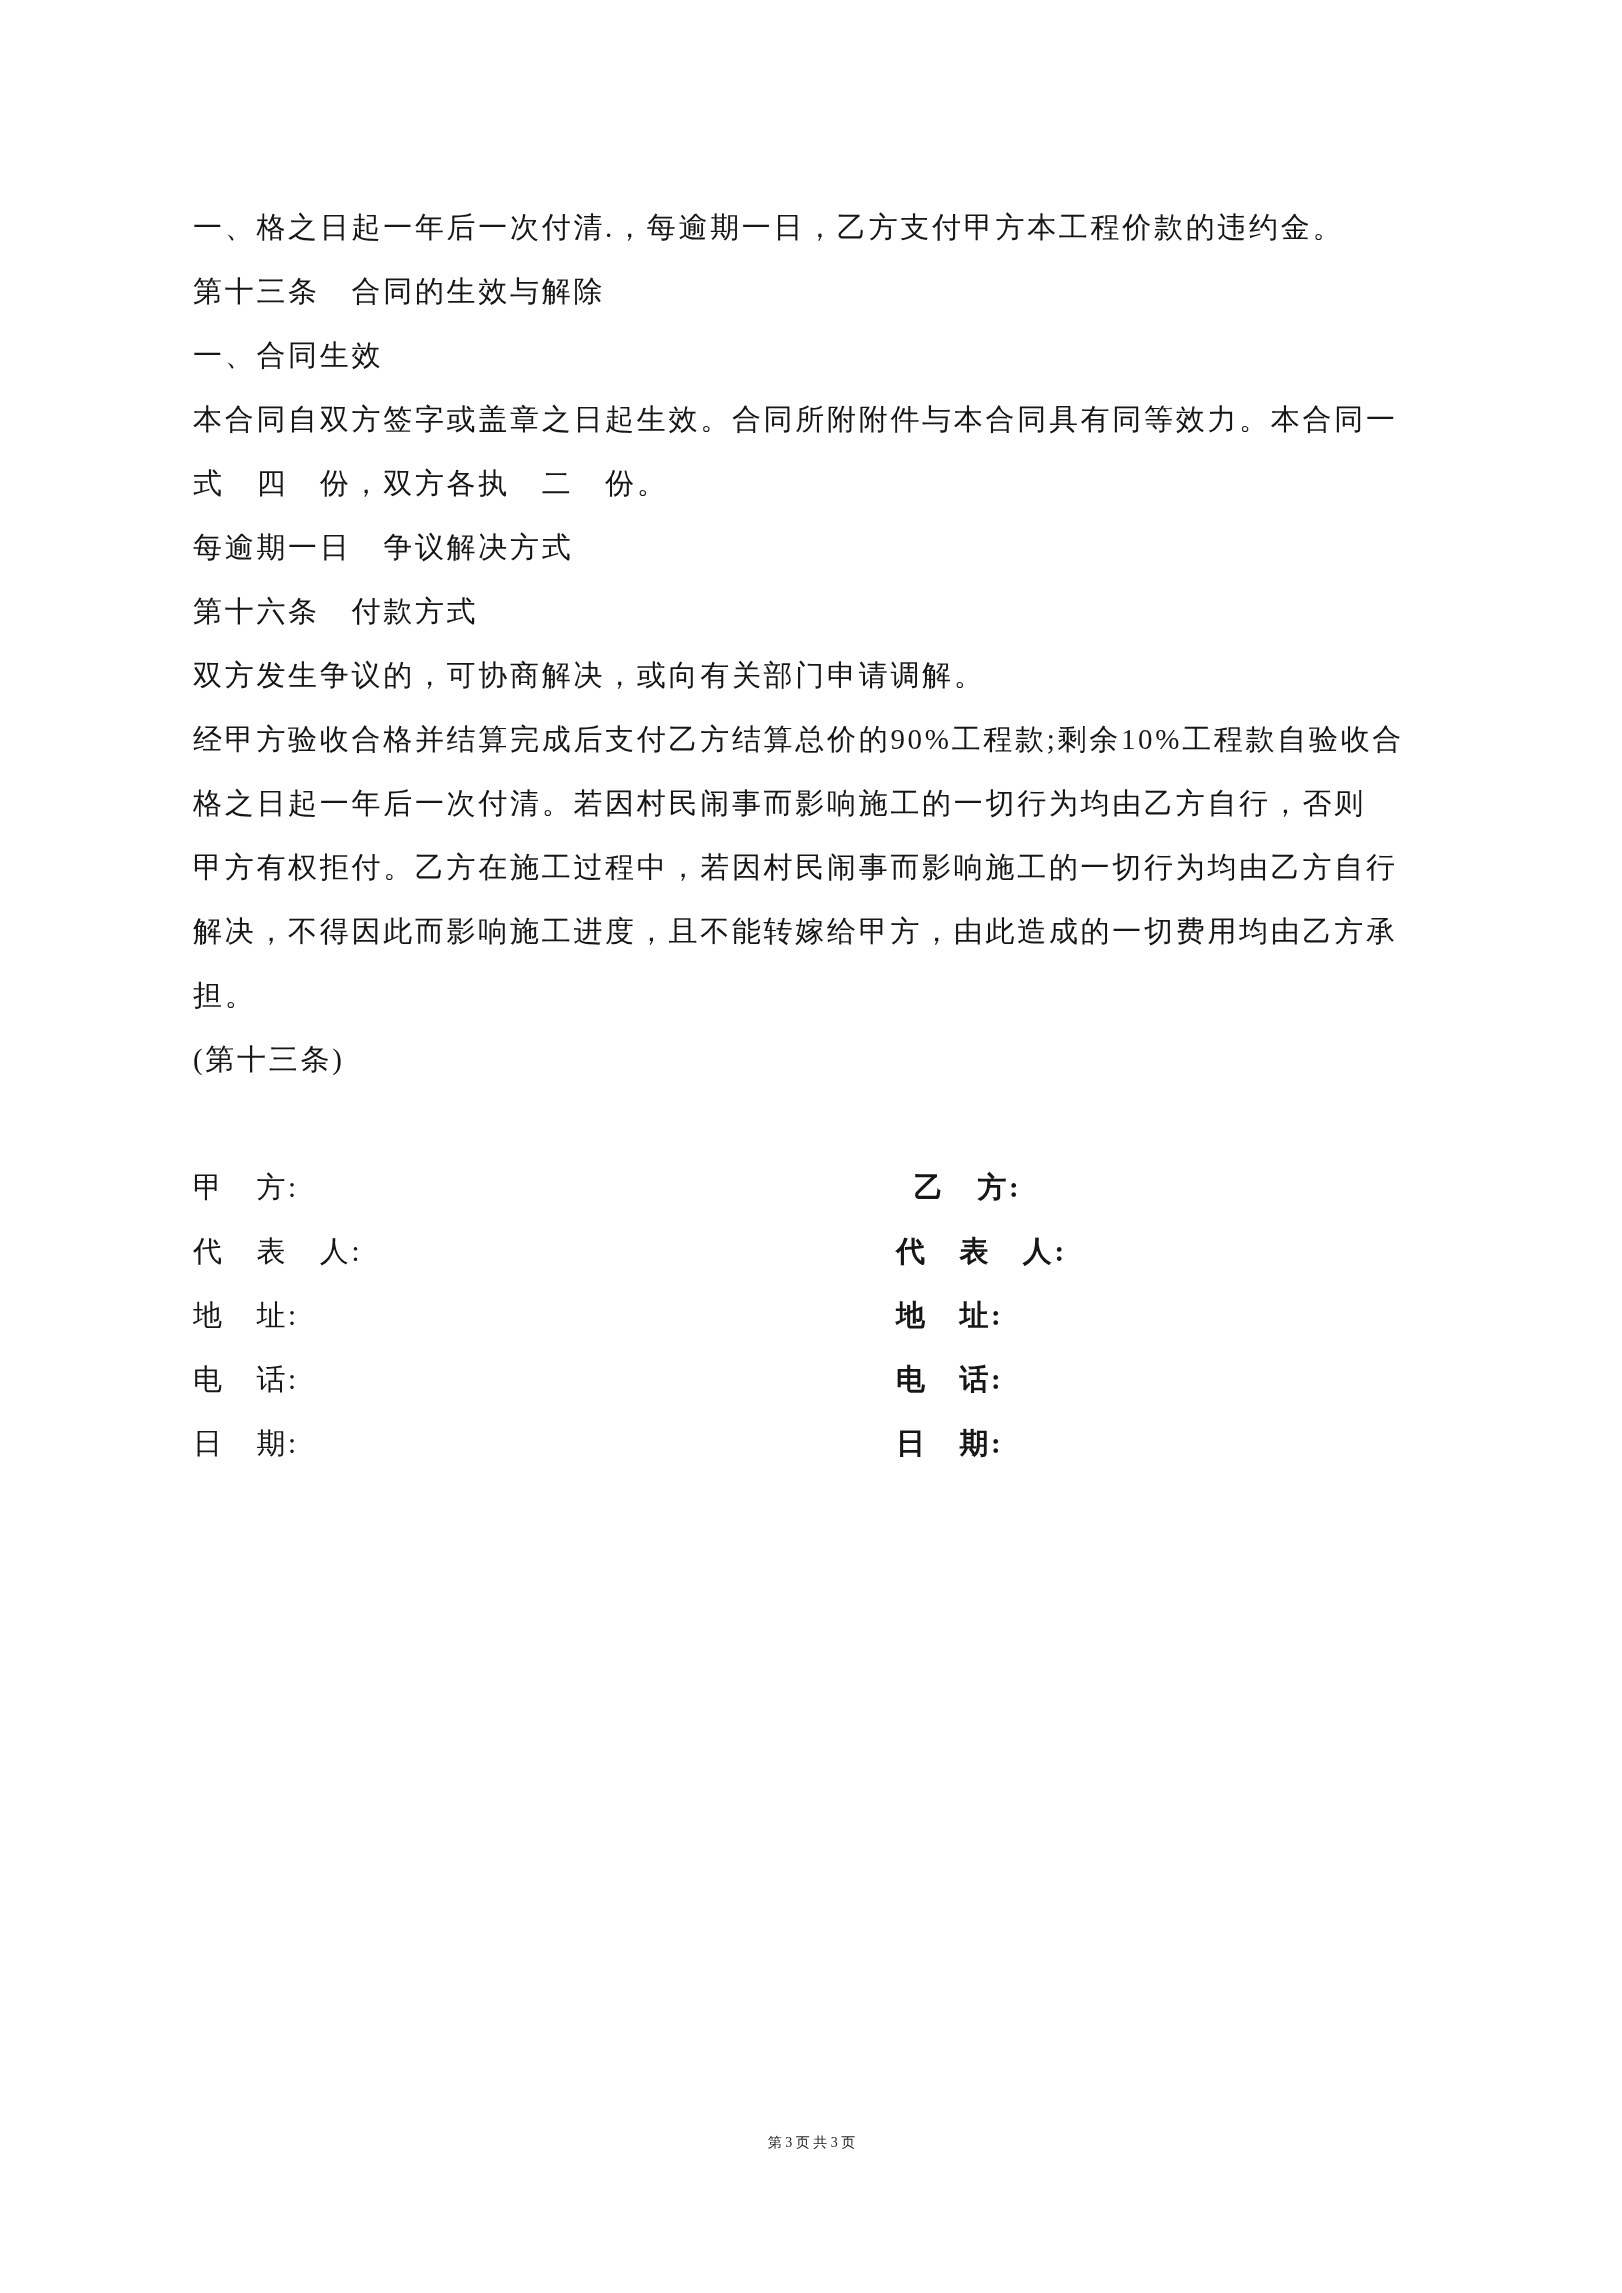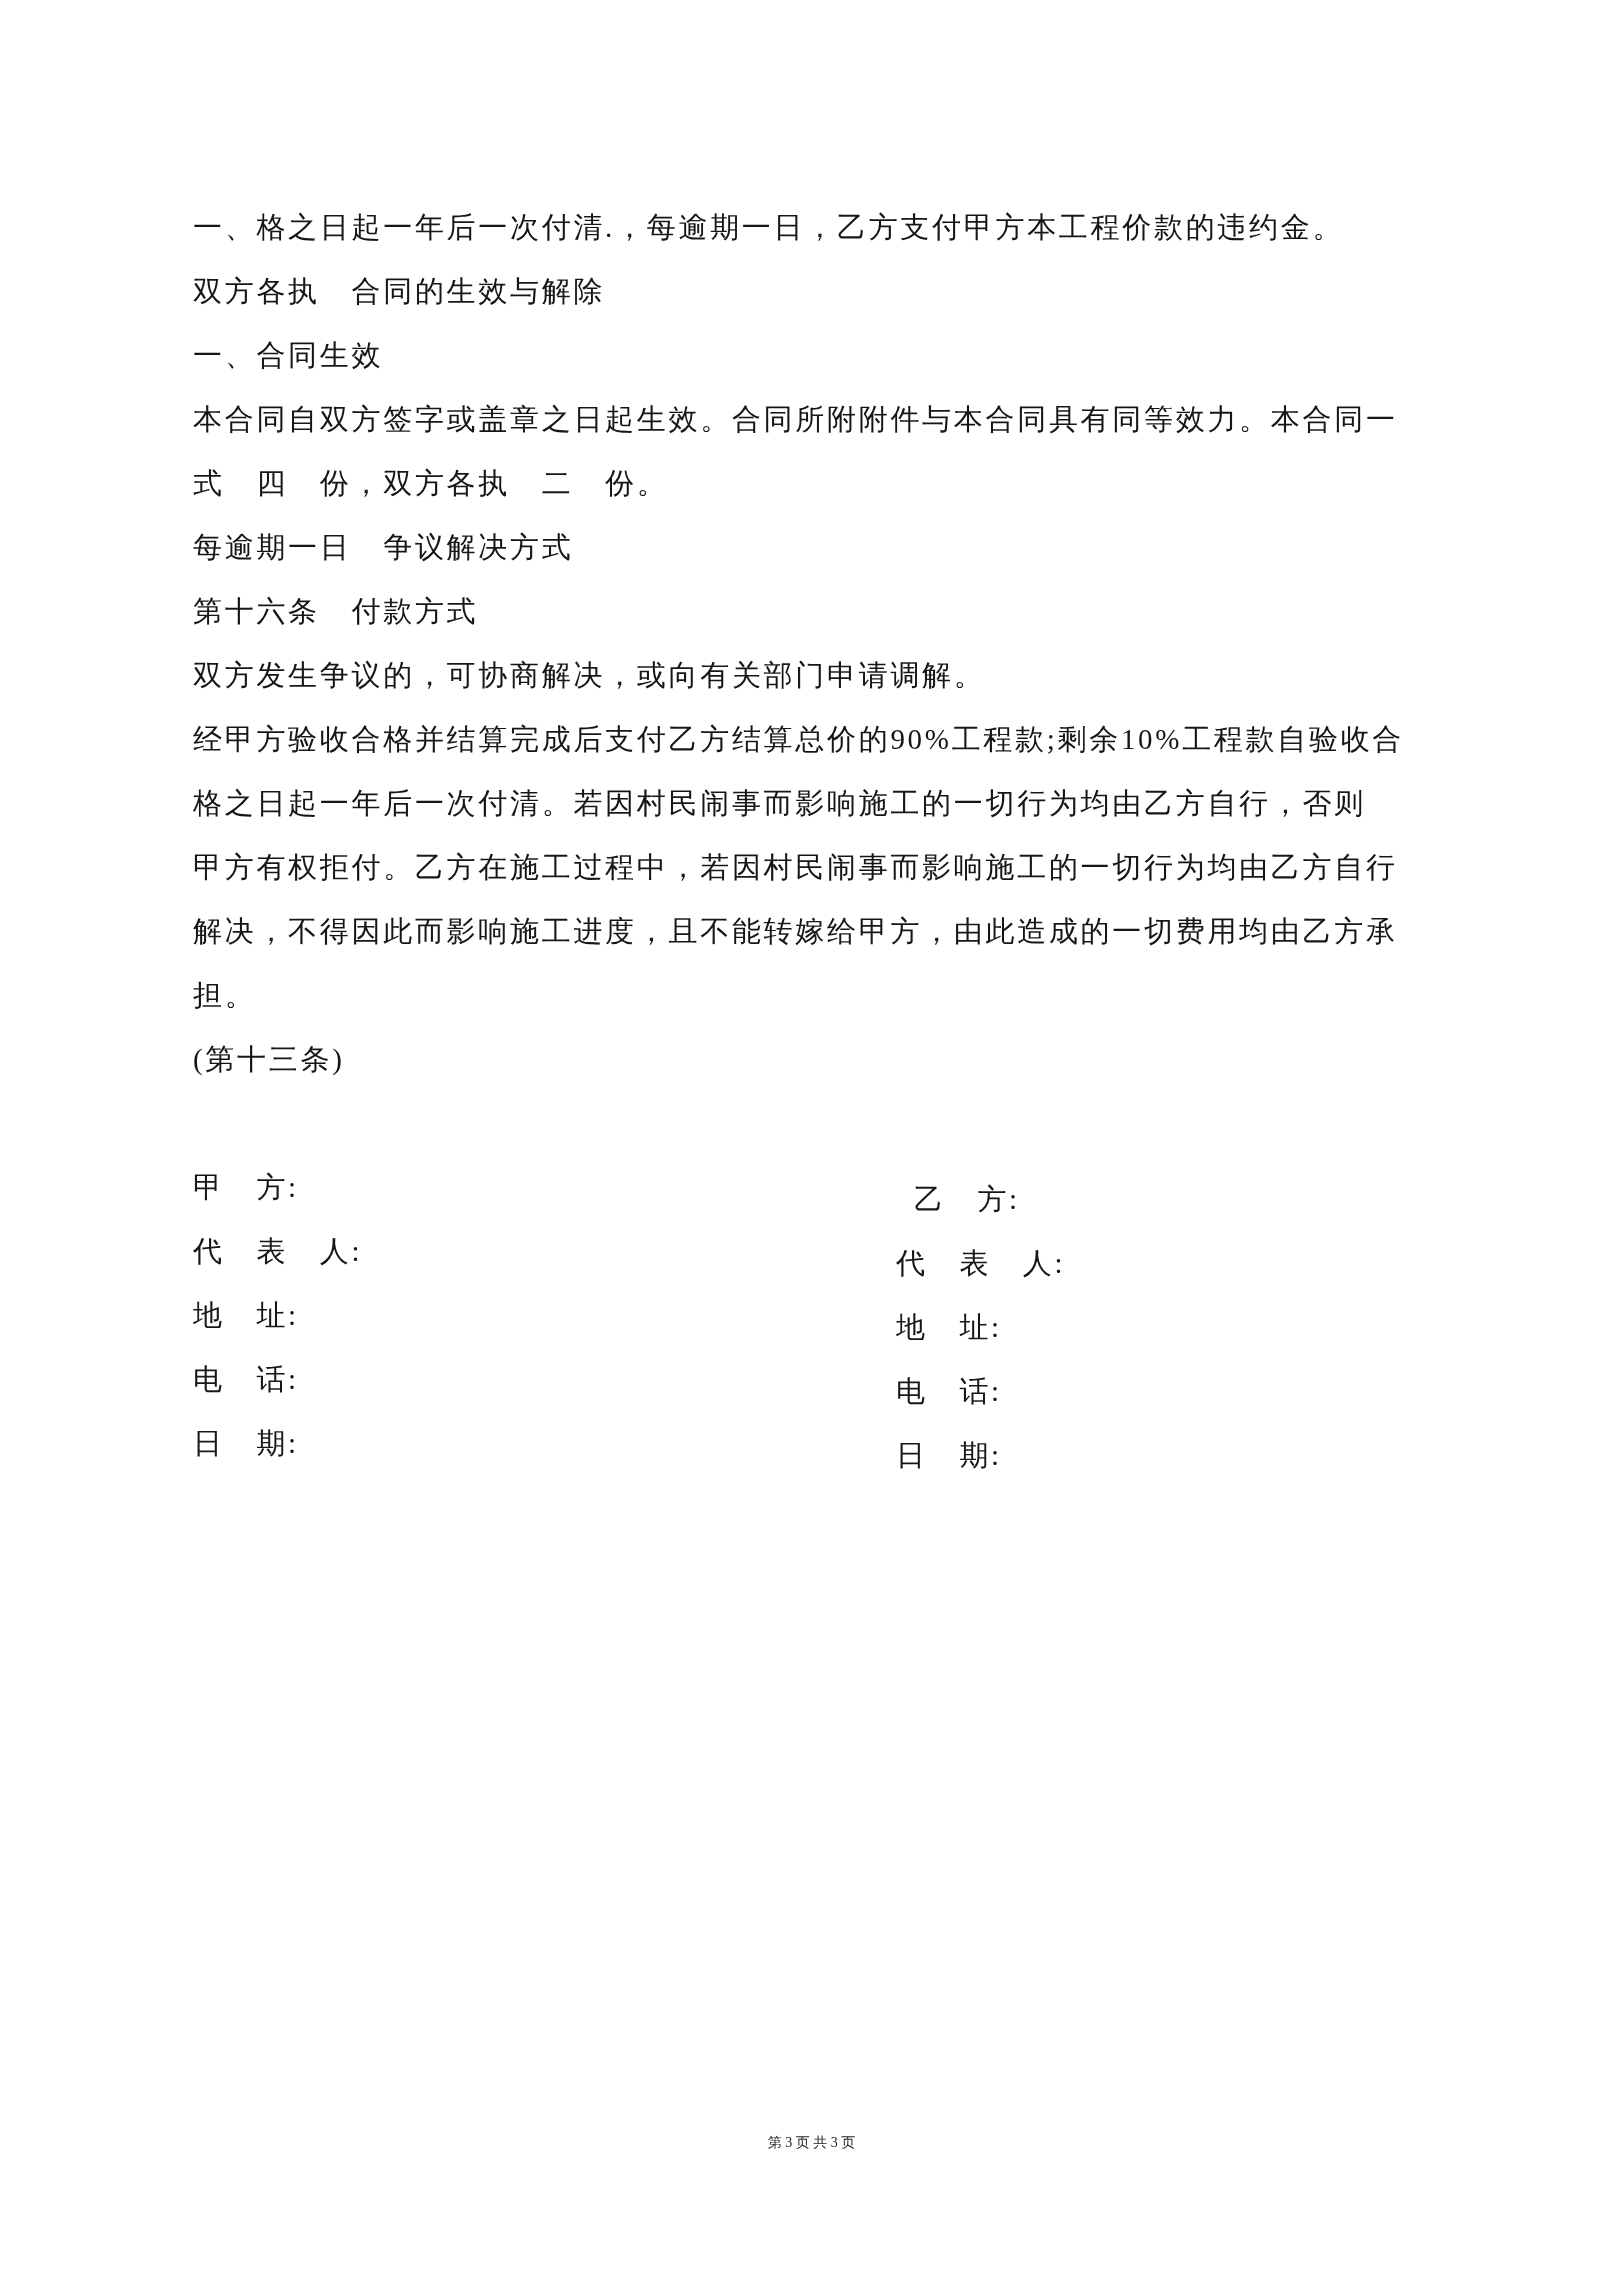--- a/index.html
+++ b/index.html
@@ -45,21 +45,22 @@
     white-space: pre;
   }
   .sig-cell-a {
     position: absolute;
     left: 0;
     top: 0;
   }
   .sig-cell-b {
     position: absolute;
     left: 703px;
-    top: 12px;
+    top: 0;
+    font-weight: bold;
   }
   .sig-row.first .sig-cell-b {
     left: 721px;
   }
   .page-footer {
     position: absolute;
     left: 0;
     top: 2125px;
     width: 1623px;
     height: 36px;
@@ -70,21 +71,21 @@
     white-space: pre;
   }
 </style>
 </head>
 <body>
 
 <div class="page">
 
   <div class="doc-block">
     <div class="doc-line">一、格之日起一年后一次付清.，每逾期一日，乙方支付甲方本工程价款的违约金。</div>
-    <div class="doc-line">双方各执　合同的生效与解除</div>
+    <div class="doc-line">第十三条　合同的生效与解除</div>
     <div class="doc-line">一、合同生效</div>
     <div class="doc-line">本合同自双方签字或盖章之日起生效。合同所附附件与本合同具有同等效力。本合同一</div>
     <div class="doc-line">式　四　份，双方各执　二　份。</div>
     <div class="doc-line">每逾期一日　争议解决方式</div>
     <div class="doc-line">第十六条　付款方式</div>
     <div class="doc-line">双方发生争议的，可协商解决，或向有关部门申请调解。</div>
     <div class="doc-line">经甲方验收合格并结算完成后支付乙方结算总价的90%工程款;剩余10%工程款自验收合</div>
     <div class="doc-line">格之日起一年后一次付清。若因村民闹事而影响施工的一切行为均由乙方自行，否则</div>
     <div class="doc-line">甲方有权拒付。乙方在施工过程中，若因村民闹事而影响施工的一切行为均由乙方自行</div>
     <div class="doc-line">解决，不得因此而影响施工进度，且不能转嫁给甲方，由此造成的一切费用均由乙方承</div>

